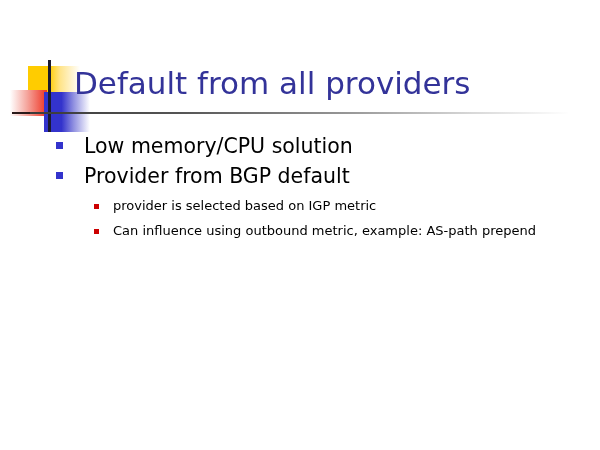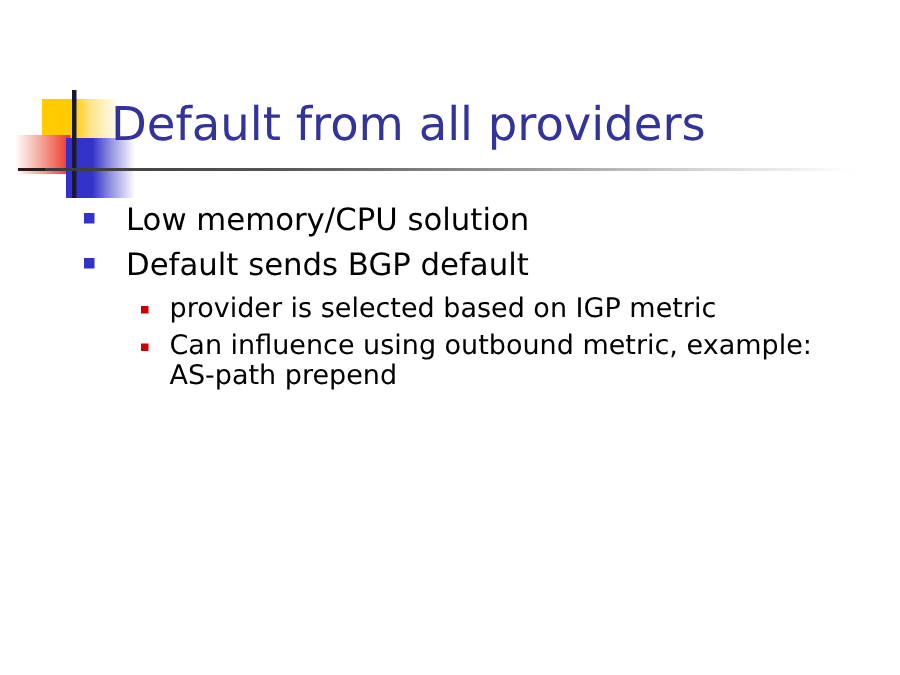--- a/index.html
+++ b/index.html
@@ -93,20 +93,21 @@
   
   .body {
     position: absolute;
     left: 56px;
     top: 132px;
     width: 510px;
   }
   .bullet-row {
     display: flex;
     align-items: flex-start;
+    text-align: right;
   }
   .lvl1 {
     margin-bottom: 1px;
   }
   .lvl1 .marker {
     flex: 0 0 auto;
     width: 7px;
     height: 7px;
     background: #3333cc;
     margin-top: 10px;
@@ -122,21 +123,21 @@
   }
   .lvl2 .marker {
     flex: 0 0 auto;
     width: 5px;
     height: 5px;
     background: #cc0000;
     margin-top: 8px;
     margin-right: 14px;
   }
   .lvl2 .text {
-    font-size: 18px;
+    font-size: 13px;
     line-height: 20px;
     color: #000000;
   }
   .sp-before-lvl2 { margin-top: 5px; }
   .sp-before-lvl1 { margin-top: 6px; }
 </style>
 </head>
 <body>
 
 <div class="slide">
@@ -155,21 +156,21 @@
 
   <div class="body">
 
     <div class="bullet-row lvl1">
       <div class="marker"></div>
       <div class="text">Low memory/CPU solution</div>
     </div>
 
     <div class="bullet-row lvl1">
       <div class="marker"></div>
-      <div class="text">Default sends BGP default</div>
+      <div class="text">Provider from BGP default</div>
     </div>
 
     <div class="bullet-row lvl2 sp-before-lvl2">
       <div class="marker"></div>
       <div class="text">provider is selected based on IGP metric</div>
     </div>
 
 
     <div class="bullet-row lvl2 sp-before-lvl2">
       <div class="marker"></div>

